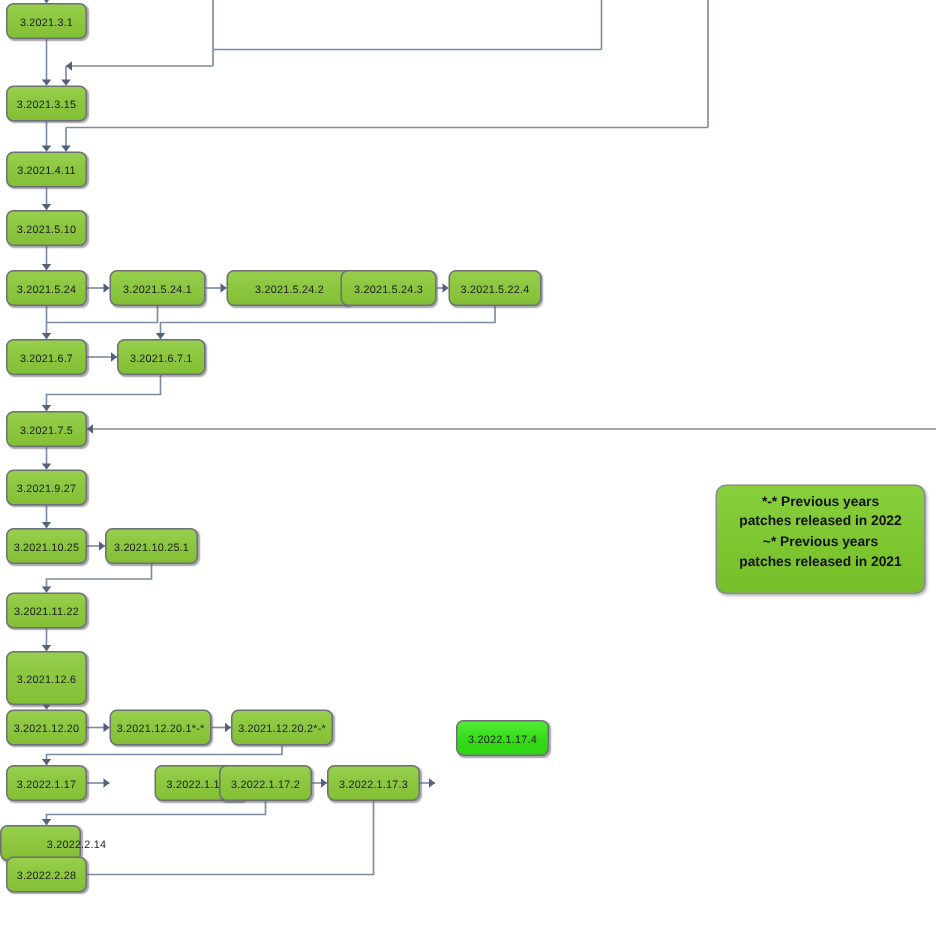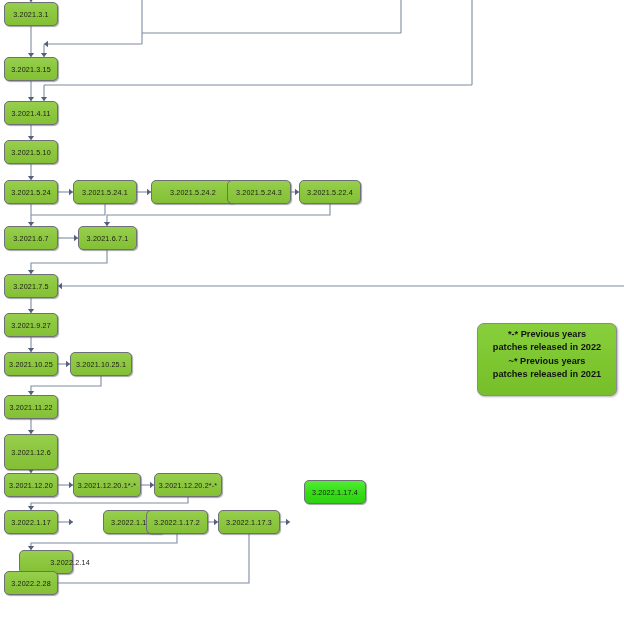--- a/index.html
+++ b/index.html
@@ -217,21 +217,21 @@
       </div>
       <div class="node" style="left: 146px; top: 510px; width: 62px; height: 24px;">
         <span>3.2022.1.17.2</span>
       </div>
       <div class="node" style="left: 218px; top: 510px; width: 62px; height: 24px;">
         <span>3.2022.1.17.3</span>
       </div>
       <div class="node highlight" style="left: 290px; top: 480px; width: 62px; height: 24px; margin-left: 14px;">
         <span>3.2022.1.17.4</span>
       </div>
-      <div class="node" style="left: 19px; top: 550px; width: 54px; height: 24px; padding-left: 48px;">
+      <div class="node" style="left: 0; top: 550px; width: 54px; height: 24px; padding-left: 48px;">
         <span>3.2022.2.14</span>
       </div>
       <div class="node" style="left: 4px; top: 571px; width: 54px; height: 24px;">
         <span>3.2022.2.28</span>
       </div>
     </div>
 
   <div class="legend" id="legend-box" style="left: 477px; top: 323px; width: 140px; height: 73px;">
       <span class="legend-line">*-* Previous years</span>
       <span class="legend-line">patches released in 2022</span>

